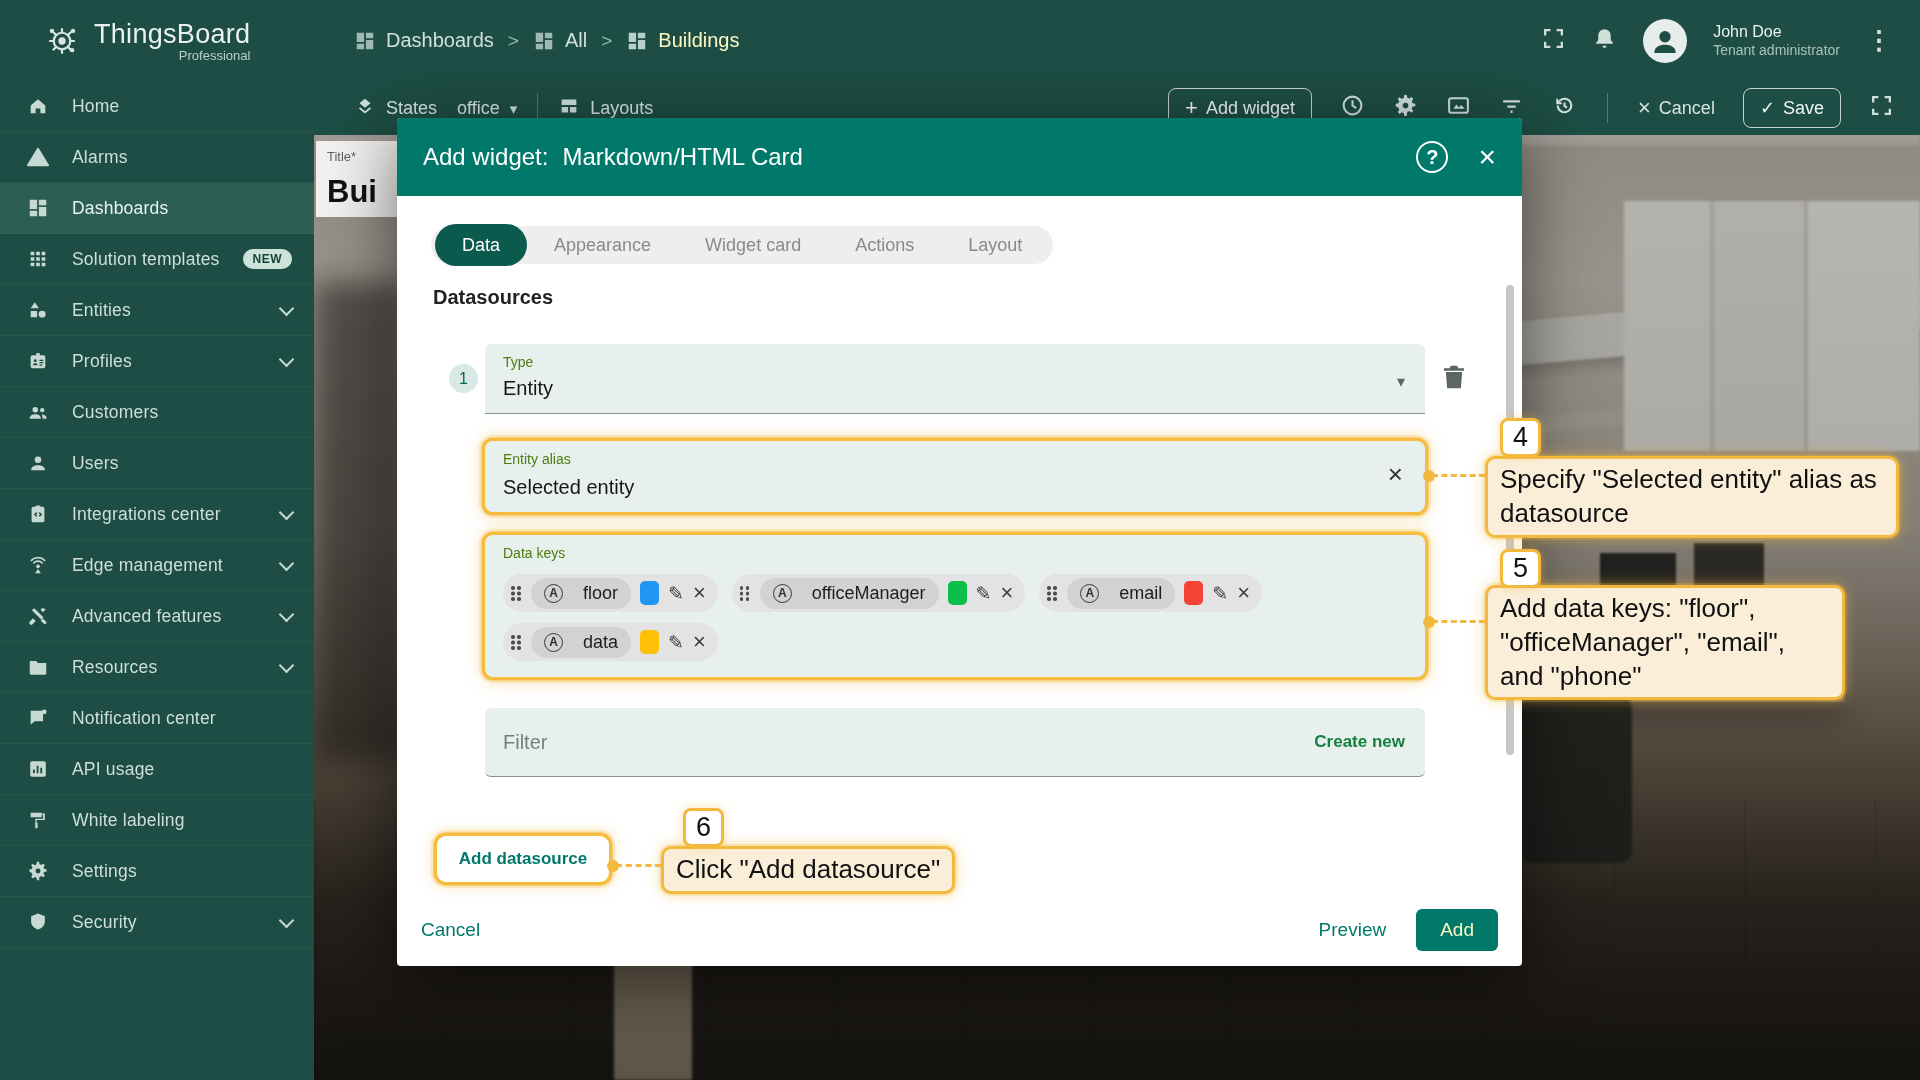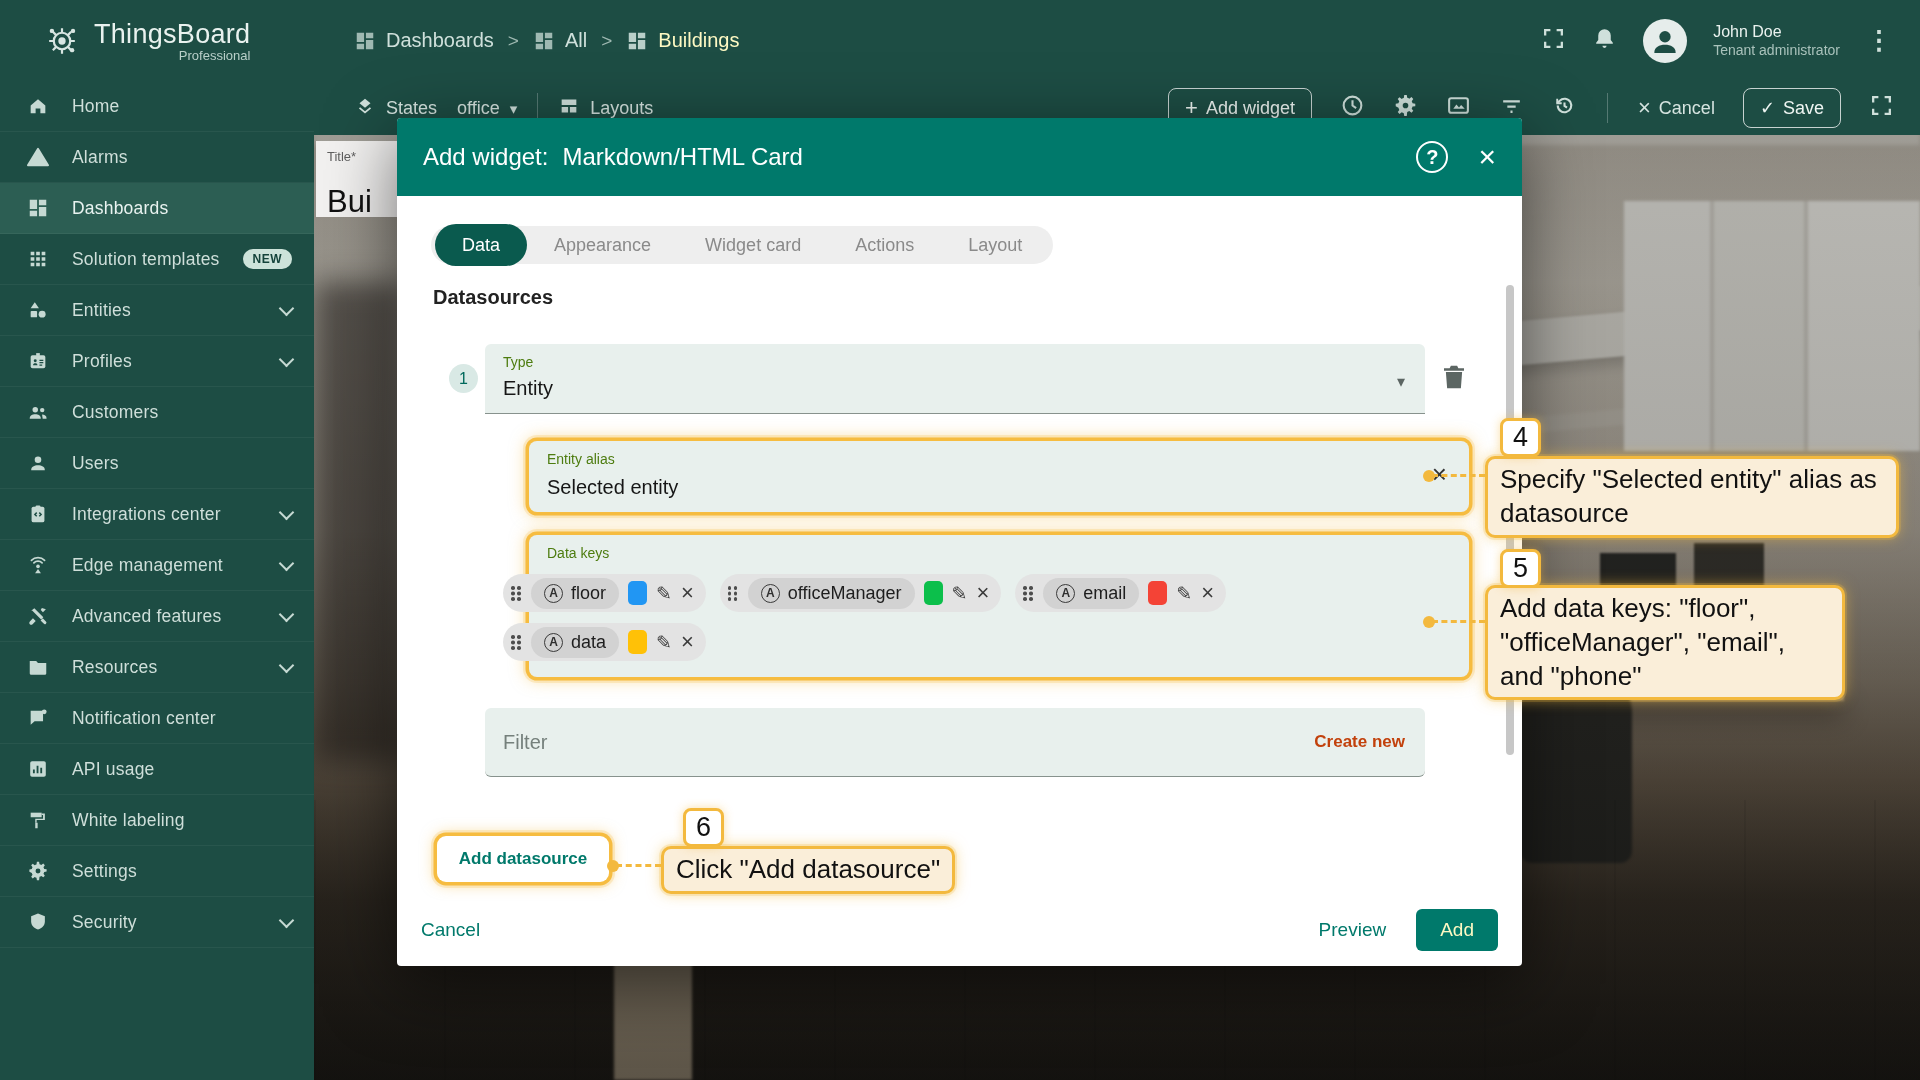--- a/index.html
+++ b/index.html
@@ -70,21 +70,21 @@
   .gplus::before{content:"+";font-size:22px;line-height:1;}
   .gx::before{content:"\00D7";font-size:22px;line-height:1;}
   .gcheck::before{content:"\2713";font-size:18px;line-height:1;}
   .tico svg{width:25px;height:25px;}
   .txtbtn{display:flex;align-items:center;gap:8px;cursor:pointer;}
 
   
   .title-panel{position:absolute;left:316px;top:141px;width:118px;height:76px;background:#f2f1f0;z-index:3;
     padding:8px 0 0 11px;box-sizing:border-box;overflow:hidden;}
   .tp-label{font-size:13px;color:#5f5f5f;}
-  .tp-value{font-size:31px;color:#111;font-weight:400;margin-top:20px;}
+  .tp-value{font-size:31px;color:#111;font-weight:700;margin-top:10px;}
 
   
   .modal{position:absolute;left:397px;top:118px;width:1125px;height:848px;background:#fff;border-radius:4px;
     box-shadow:0 18px 70px rgba(0,0,0,.55);z-index:5;}
   .modal *{box-sizing:border-box;}
   .m-header{position:absolute;left:0;top:0;right:0;height:78px;background:#00796b;border-radius:4px 4px 0 0;
     display:flex;align-items:center;color:#fff;padding:0 26px;}
   .m-title{font-size:24px;font-weight:500;}
   .m-widget{font-size:24px;font-weight:400;margin-left:14px;}
   .m-hicons{margin-left:auto;display:flex;align-items:center;gap:30px;}
@@ -103,43 +103,43 @@
   .section-title{position:absolute;left:36px;top:168px;font-size:20px;font-weight:600;color:#222;}
 
   .ds-badge{position:absolute;left:52px;top:246px;width:29px;height:29px;border-radius:50%;
     background:#d9e9e5;color:#00695c;font-size:16px;display:flex;align-items:center;justify-content:center;}
 
   .field{position:absolute;left:88px;width:940px;background:#e8f0ed;border-radius:6px 6px 0 0;
     border-bottom:1px solid #87928d;}
   .flabel{position:absolute;top:10px;left:18px;font-size:14px;color:#4d7c0f;}
   .fvalue{position:absolute;bottom:13px;left:18px;font-size:20px;color:#161616;}
   .hl{border-radius:8px;border-bottom:none;
-    box-shadow:0 0 0 3.5px #f6bc40,0 0 0 6px rgba(246,188,64,.22),0 0 16px 3px rgba(246,188,64,.5);margin-left:44px;}
+    box-shadow:0 0 0 3.5px #f6bc40,0 0 0 6px rgba(246,188,64,.22),0 0 16px 3px rgba(246,188,64,.5);}
   .f-type{top:226px;height:70px;}
   .f-alias{top:323px;height:71px;}
   .f-keys{top:417px;height:142px;}
   .f-filter{top:590px;height:69px;border-radius:6px;}
   .f-filter .fvalue{bottom:auto;top:23px;color:#75807c;}
-  .create-new{position:absolute;right:20px;top:24px;font-size:17px;font-weight:600;color:#c2410c;cursor:pointer;}
+  .create-new{position:absolute;right:20px;top:24px;font-size:17px;font-weight:600;color:#15803d;cursor:pointer;}
   .caret-ic{position:absolute;right:20px;top:28px;color:#5c6663;font-size:16px;cursor:pointer;}
   .caret-ic::before{content:"\25BE";}
   .clear-x{position:absolute;right:22px;top:20px;font-size:26px;color:#333;cursor:pointer;line-height:1;}
   .clear-x::before{content:"\00D7";}
   .trash{position:absolute;left:1042px;top:244px;cursor:pointer;}
   .trash svg{width:30px;height:30px;fill:#5c6663;}
 
   .chips{position:absolute;left:106px;top:456px;width:905px;display:flex;flex-wrap:wrap;
     column-gap:14px;row-gap:11px;}
   .chip{height:38px;background:#e3e3e3;border-radius:19px;display:flex;align-items:center;
     padding:0 12px 0 8px;gap:9px;}
   .drag{position:relative;width:11px;height:16px;cursor:grab;}
   .drag::before{content:"";position:absolute;left:0;top:1px;width:3.5px;height:3.5px;border-radius:50%;
     background:#4d4d4d;box-shadow:0 5.5px 0 #4d4d4d,0 11px 0 #4d4d4d,6px 0 0 #4d4d4d,6px 5.5px 0 #4d4d4d,6px 11px 0 #4d4d4d;}
   .chip-inner{height:31px;background:#d2d2d2;border-radius:16px;display:flex;align-items:center;
-    padding:0 13px;gap:8px;font-size:18px;color:#1e1e1e;}
+    padding:0 13px;gap:20px;font-size:18px;color:#1e1e1e;}
   .ca{width:19px;height:19px;border:1.6px solid #3a3a3a;border-radius:50%;font-size:12px;font-weight:700;
     color:#2f2f2f;display:inline-flex;align-items:center;justify-content:center;flex:none;}
   .ca::before{content:"A";}
   .key-color{width:19px;height:24px;border-radius:5px;cursor:pointer;}
   .chip-edit{font-size:19px;color:#3b3b3b;cursor:pointer;}
   .chip-edit::before{content:"\270E";}
   .chip-x{font-size:22px;color:#3b3b3b;cursor:pointer;line-height:1;}
   .chip-x::before{content:"\00D7";}
 
   .add-ds{position:absolute;left:40px;top:718px;width:172px;height:46px;background:#fff;border-radius:9px;

